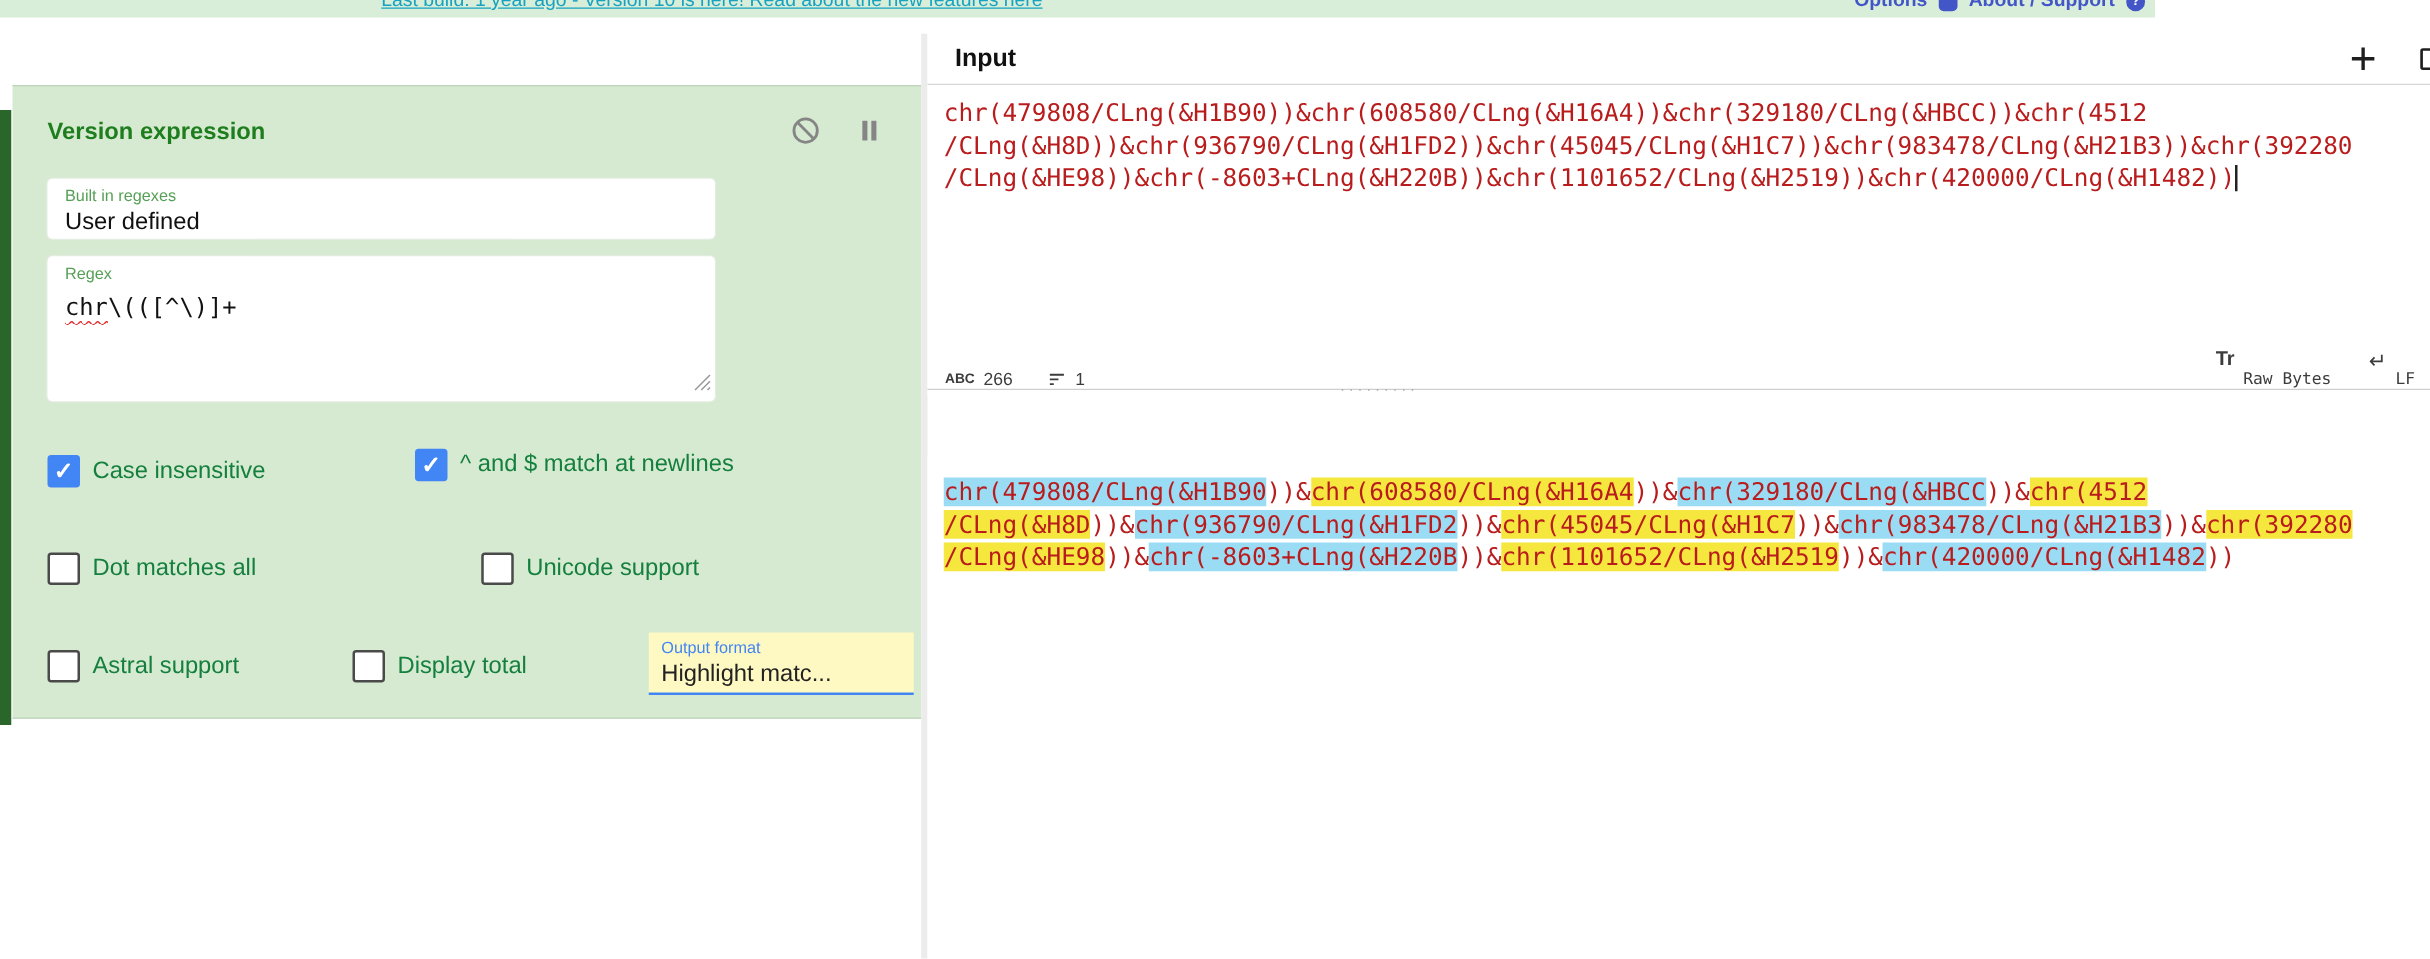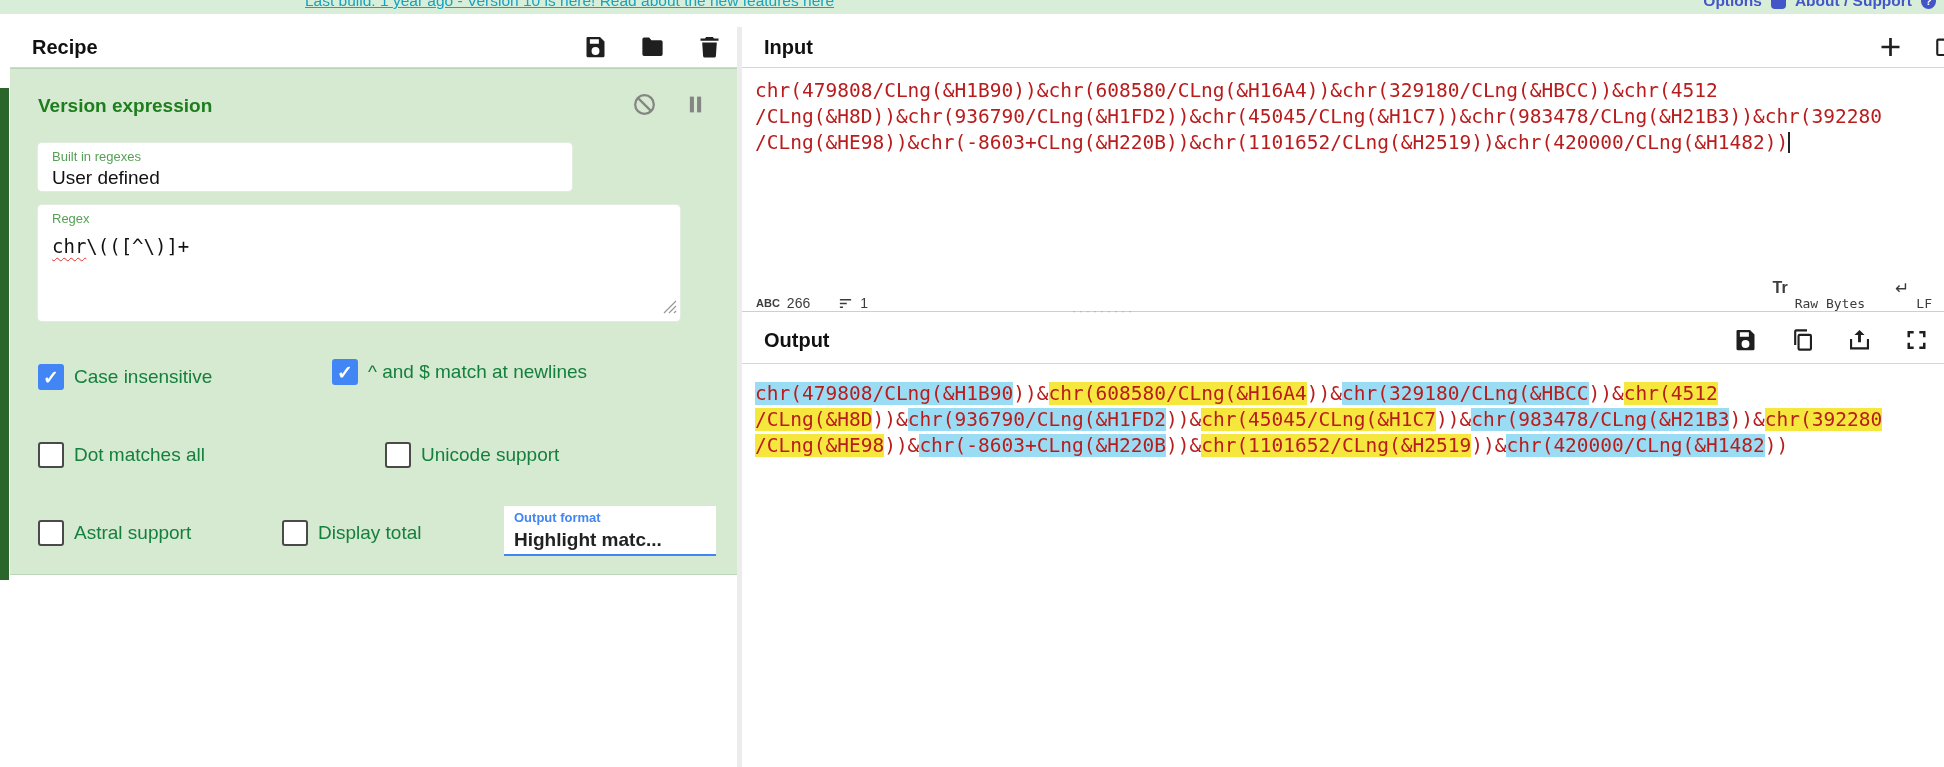--- a/index.html
+++ b/index.html
@@ -9,21 +9,21 @@
     --operation-green-bg:#d6e9d1;
     --operation-text-green:#1e7e1e;
   }
   *{box-sizing:border-box;margin:0;padding:0;}
   body{width:1944px;height:767px;overflow:hidden;background:#fff;
        font-family:"Liberation Sans",sans-serif;color:#1a1a1a;}
   .app{position:relative;width:1944px;height:767px;background:#fff;}
   .mono{font-family:"DejaVu Sans Mono",monospace;}
 
   
-  .banner{position:absolute;left:0;top:0;width:1944px;height:14px;
+  .banner{position:absolute;left:0;top:0;width:1724px;height:14px;
           background:#d9eed9;overflow:hidden;}
   .banner-center{position:absolute;left:305px;top:-8px;font-size:15.5px;
           color:var(--banner-link-teal,#16a2c0);text-decoration:underline;white-space:nowrap;cursor:pointer;}
   .banner-right{position:absolute;right:8px;top:-8px;display:flex;align-items:center;gap:9px;
           font-size:15.5px;font-weight:bold;color:var(--banner-link-blue,#4356c8);white-space:nowrap;}
   .banner-right .blue-ico{width:15px;height:15px;border-radius:50%;
           background:var(--banner-link-blue,#4356c8);display:inline-flex;align-items:center;justify-content:center;
           color:#fff;font-size:11px;font-weight:bold;}
   .banner-right .gear{border-radius:4px;}
 
@@ -48,35 +48,35 @@
            border-top:1px solid #bcd4b8;border-bottom:1px solid #bcd4b8;}
   .op-title{position:absolute;left:28px;top:26px;font-size:19px;font-weight:bold;
             color:var(--operation-text-green,#1e7e1e);}
   .op-ctrls{position:absolute;right:28px;top:22px;display:flex;}
   .op-ctrls .icon-btn{margin-left:24px;}
 
   .ing-box{position:absolute;background:#fff;border-radius:4px;box-shadow:0 0 0 1px #e3ece0;}
   .ing-label{position:absolute;left:14px;top:6px;font-size:13px;color:#56a056;}
   .ing-value{position:absolute;left:14px;top:24px;font-size:19px;color:#111;white-space:pre;}
   .box-builtin{left:28px;top:74px;width:534px;height:48px;cursor:pointer;}
-  .box-regex{left:28px;top:136px;width:642px;height:116px;cursor:text;}
+  .box-regex{left:28px;top:136px;width:534px;height:116px;cursor:text;}
   .box-regex .ing-value{top:30px;font-size:19px;}
   .squiggle{text-decoration:underline;text-decoration-style:wavy;
             text-decoration-color:#e03030;text-decoration-thickness:1px;text-underline-offset:4px;text-align:right;}
   .resize-handle{position:absolute;right:3px;bottom:3px;cursor:nwse-resize;}
 
   .cb-item{position:absolute;display:flex;align-items:center;cursor:pointer;}
   .cb{width:26px;height:26px;border:2px solid #4a4a4a;border-radius:3px;background:#fff;
       display:inline-flex;align-items:center;justify-content:center;flex:0 0 auto;}
   .cb.checked{background:var(--accent-blue,#4285f4);border-color:var(--accent-blue,#4285f4);}
   .cb.checked::after{content:"✓";color:#fff;font-size:19px;font-weight:bold;line-height:1;}
   .cb-label{margin-left:10px;font-size:19px;color:#15803d;white-space:nowrap;}
 
-  .dd{position:absolute;left:494px;top:437px;width:212px;height:50px;background:#ffffff;
-      border-bottom:2px solid var(--accent-blue,#4285f4);cursor:pointer;font-weight:bold;}
+  .dd{position:absolute;left:509px;top:437px;width:212px;height:50px;background:#fef9c3;
+      border-bottom:2px solid var(--accent-blue,#4285f4);cursor:pointer;}
   .dd-label{position:absolute;left:10px;top:4px;font-size:13px;color:var(--accent-blue,#4285f4);}
   .dd-value{position:absolute;left:10px;top:23px;font-size:19px;color:#222;white-space:nowrap;}
 
   
   .input-header{left:742px;top:27px;width:1404px;height:41px;}
   .input-body{position:absolute;left:742px;top:68px;width:1202px;height:222px;background:#fff;
               padding:10px 0 0 13px;cursor:text;}
   .code-line{font-family:"DejaVu Sans Mono",monospace;font-size:19.5px;line-height:26px;
              color:#b91c1c;white-space:pre;}
   .caret{display:inline-block;width:2px;height:21px;background:#222;vertical-align:-4px;}
@@ -113,40 +113,20 @@
       <span class="blue-ico gear"></span>
       <span>About / Support</span>
       <span class="blue-ico">?</span>
     </span>
   </div>
 
   <div class="ops-scrollbar"></div>
 
   <div class="recipe-panel"></div>
 
-  <div class="pane-header recipe-header">
-    <span class="pane-title">Recipe</span>
-    <span class="hdr-icons">
-      <span class="icon-btn">
-        <svg viewBox="0 0 24 24">
-            <path fill="currentColor" fill-rule="evenodd" d="M5 3h11l4 4v13a1 1 0 0 1-1 1H5a1 1 0 0 1-1-1V4a1 1 0 0 1 1-1zm2 2v4h8V5H7zm5 7a3.5 3.5 0 1 0 0 7 3.5 3.5 0 0 0 0-7z"></path>
-          </svg>
-      </span>
-      <span class="icon-btn">
-        <svg viewBox="0 0 24 24">
-            <path fill="currentColor" d="M3 5a1.5 1.5 0 0 1 1.5-1.5H9l2 2.5h8.5A1.5 1.5 0 0 1 21 7.5v11A1.5 1.5 0 0 1 19.5 20h-15A1.5 1.5 0 0 1 3 18.5z"></path>
-          </svg>
-      </span>
-      <span class="icon-btn">
-        <svg viewBox="0 0 24 24">
-            <path fill="currentColor" d="M9 3h6l1 1.5h4v2H4v-2h4zM5.5 8h13l-.8 12a1.5 1.5 0 0 1-1.5 1.4H7.8A1.5 1.5 0 0 1 6.3 20z"></path>
-          </svg>
-      </span>
-    </span>
-  </div>
 
   <div class="op-card">
     <span class="op-title">Version expression</span>
     <span class="op-ctrls">
       <span class="icon-btn gray">
         <svg viewBox="0 0 24 24">
             <circle cx="12" cy="12" r="8.3" fill="none" stroke="currentColor" stroke-width="2"></circle>
             <path d="M6.3 6.3L17.7 17.7" stroke="currentColor" stroke-width="2"></path>
           </svg>
       </span>
@@ -266,47 +246,20 @@
     <span class="sb-item" style="margin-left:30px;margin-right:12px">
       <span class="sb-arrow">↵</span>
       <span class="sb-mono">LF</span>
     </span>
   </div>
 
   <div class="splitter">
     <span class="splitter-dots">·········</span>
   </div>
 
-  <div class="pane-header output-header">
-    <span class="pane-title">Output</span>
-    <span class="hdr-icons">
-      <span class="icon-btn">
-        <svg viewBox="0 0 24 24">
-            <path fill="currentColor" fill-rule="evenodd" d="M5 3h11l4 4v13a1 1 0 0 1-1 1H5a1 1 0 0 1-1-1V4a1 1 0 0 1 1-1zm2 2v4h8V5H7zm5 7a3.5 3.5 0 1 0 0 7 3.5 3.5 0 0 0 0-7z"></path>
-          </svg>
-      </span>
-      <span class="icon-btn">
-        <svg viewBox="0 0 24 24">
-            <rect x="8.5" y="7.5" width="11" height="13" rx="1" fill="none" stroke="currentColor" stroke-width="1.9"></rect>
-            <path d="M5.5 16.5v-12a1 1 0 0 1 1-1H16" fill="none" stroke="currentColor" stroke-width="1.9"></path>
-          </svg>
-      </span>
-      <span class="icon-btn">
-        <svg viewBox="0 0 24 24">
-            <path fill="currentColor" d="M12 3l4.5 4.5h-3.2V14h-2.6V7.5H7.5z"></path>
-            <path fill="none" stroke="currentColor" stroke-width="1.9" d="M4.5 11v8.5h15V11"></path>
-          </svg>
-      </span>
-      <span class="icon-btn">
-        <svg viewBox="0 0 24 24">
-            <path fill="currentColor" d="M4 4h5.5v2.2H6.2v3.3H4zM14.5 4H20v5.5h-2.2V6.2h-3.3zM4 14.5h2.2v3.3h3.3V20H4zM17.8 14.5H20V20h-5.5v-2.2h3.3z"></path>
-          </svg>
-      </span>
-    </span>
-  </div>
 
   <div class="output-body">
     <div>
         <div class="code-line"><span class="hl1">chr(479808/CLng(&amp;H1B90</span><span>))&amp;</span><span class="hl2">chr(608580/CLng(&amp;H16A4</span><span>))&amp;</span><span class="hl1">chr(329180/CLng(&amp;HBCC</span><span>))&amp;</span><span class="hl2">chr(4512</span></div>
         <div class="code-line"><span class="hl2">/CLng(&amp;H8D</span><span>))&amp;</span><span class="hl1">chr(936790/CLng(&amp;H1FD2</span><span>))&amp;</span><span class="hl2">chr(45045/CLng(&amp;H1C7</span><span>))&amp;</span><span class="hl1">chr(983478/CLng(&amp;H21B3</span><span>))&amp;</span><span class="hl2">chr(392280</span></div>
         <div class="code-line"><span class="hl2">/CLng(&amp;HE98</span><span>))&amp;</span><span class="hl1">chr(-8603+CLng(&amp;H220B</span><span>))&amp;</span><span class="hl2">chr(1101652/CLng(&amp;H2519</span><span>))&amp;</span><span class="hl1">chr(420000/CLng(&amp;H1482</span><span>))</span></div>
       </div>
   </div>
 
 </div>

